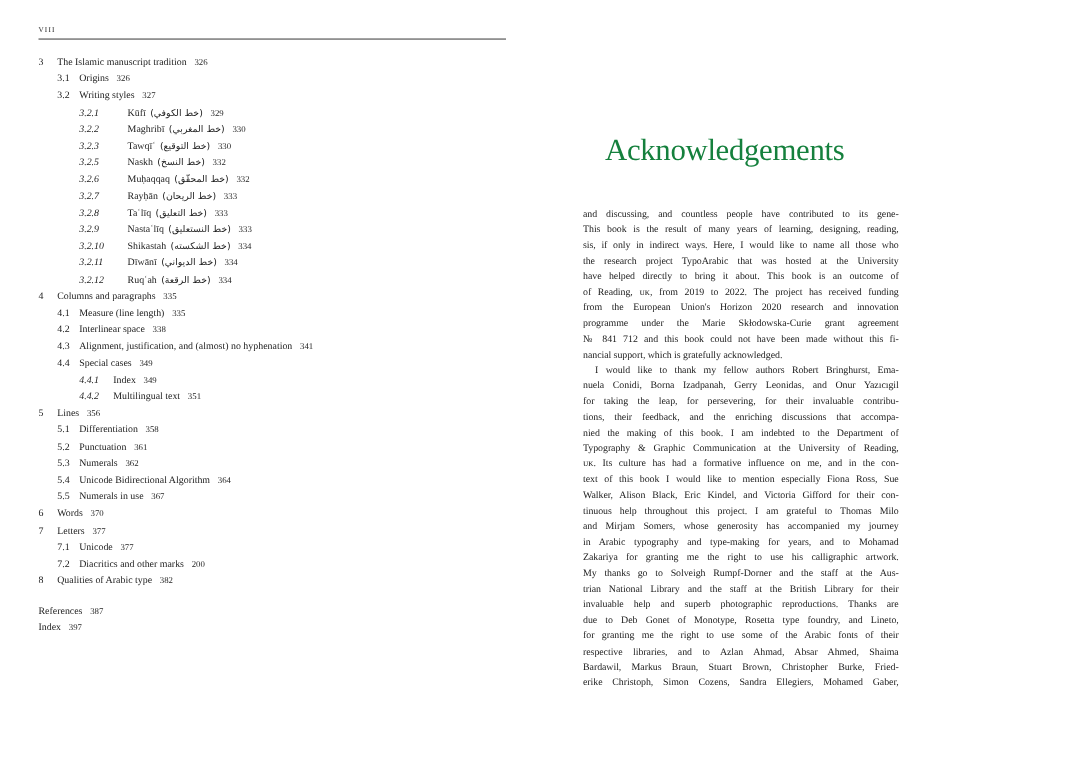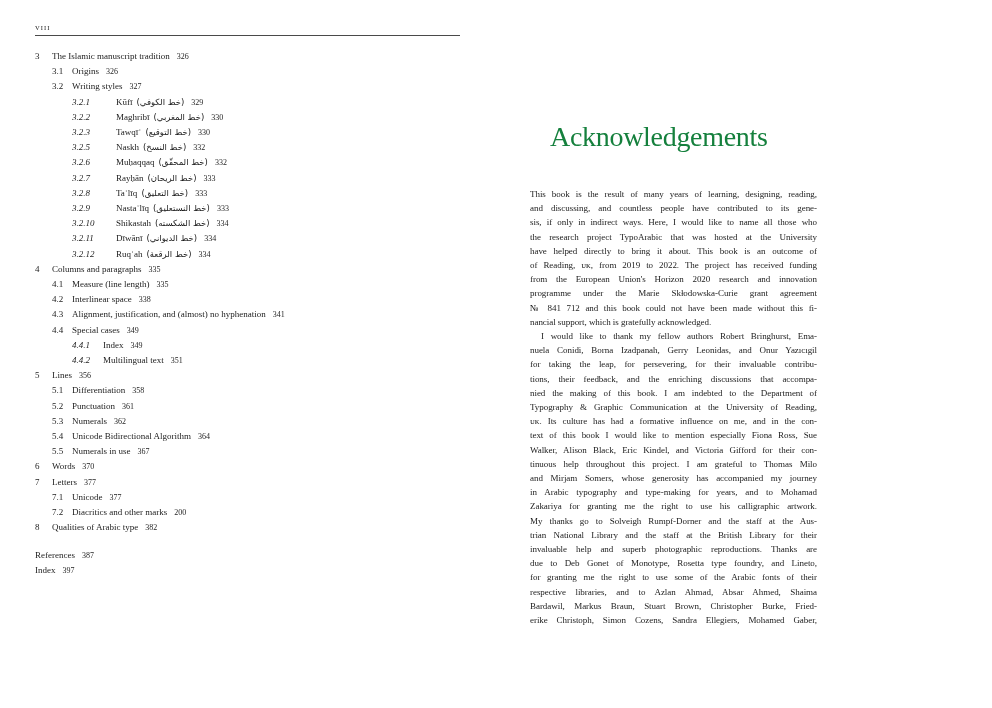--- a/index.html
+++ b/index.html
@@ -248,22 +248,22 @@
       </div>
       <div class="toc-row l1">
         <span class="toc-title">Index</span>
         <span class="toc-page">397</span>
       </div>
     </div>
   </div>
 
 <div class="ack-title">Acknowledgements</div>
 <div class="ack-body">
+    <div class="ack-line">and discussing, and countless people have contributed to its gene-</div>
     <div class="ack-line">This book is the result of many years of learning, designing, reading,</div>
-    <div class="ack-line">and discussing, and countless people have contributed to its gene-</div>
     <div class="ack-line">sis, if only in indirect ways. Here, I would like to name all those who</div>
     <div class="ack-line">the research project TypoArabic that was hosted at the University</div>
     <div class="ack-line">have helped directly to bring it about. This book is an outcome of</div>
     <div class="ack-line">of Reading, ᴜᴋ, from 2019 to 2022. The project has received funding</div>
     <div class="ack-line">from the European Union's Horizon 2020 research and innovation</div>
     <div class="ack-line">programme under the Marie Skłodowska-Curie grant agreement</div>
     <div class="ack-line">№ 841 712 and this book could not have been made without this fi-</div>
     <div class="ack-line last">nancial support, which is gratefully acknowledged.</div>
     <div class="ack-line indent">I would like to thank my fellow authors Robert Bringhurst, Ema-</div>
     <div class="ack-line">nuela Conidi, Borna Izadpanah, Gerry Leonidas, and Onur Yazıcıgil</div>

